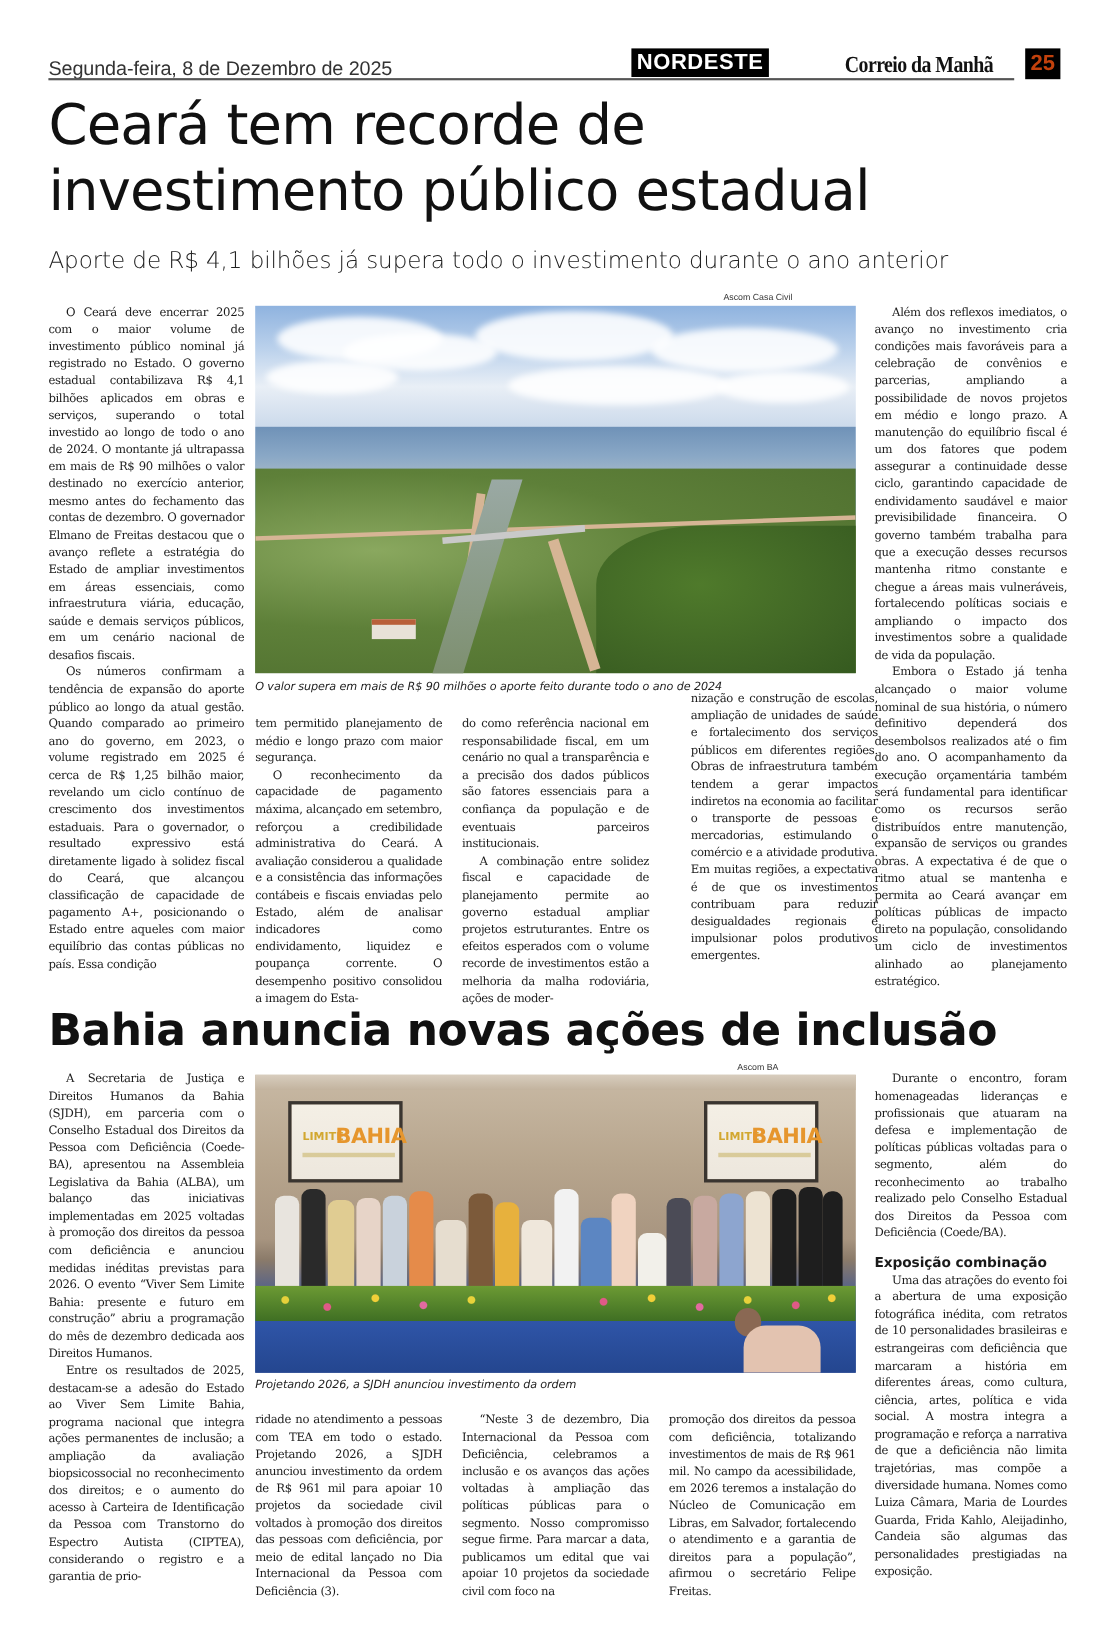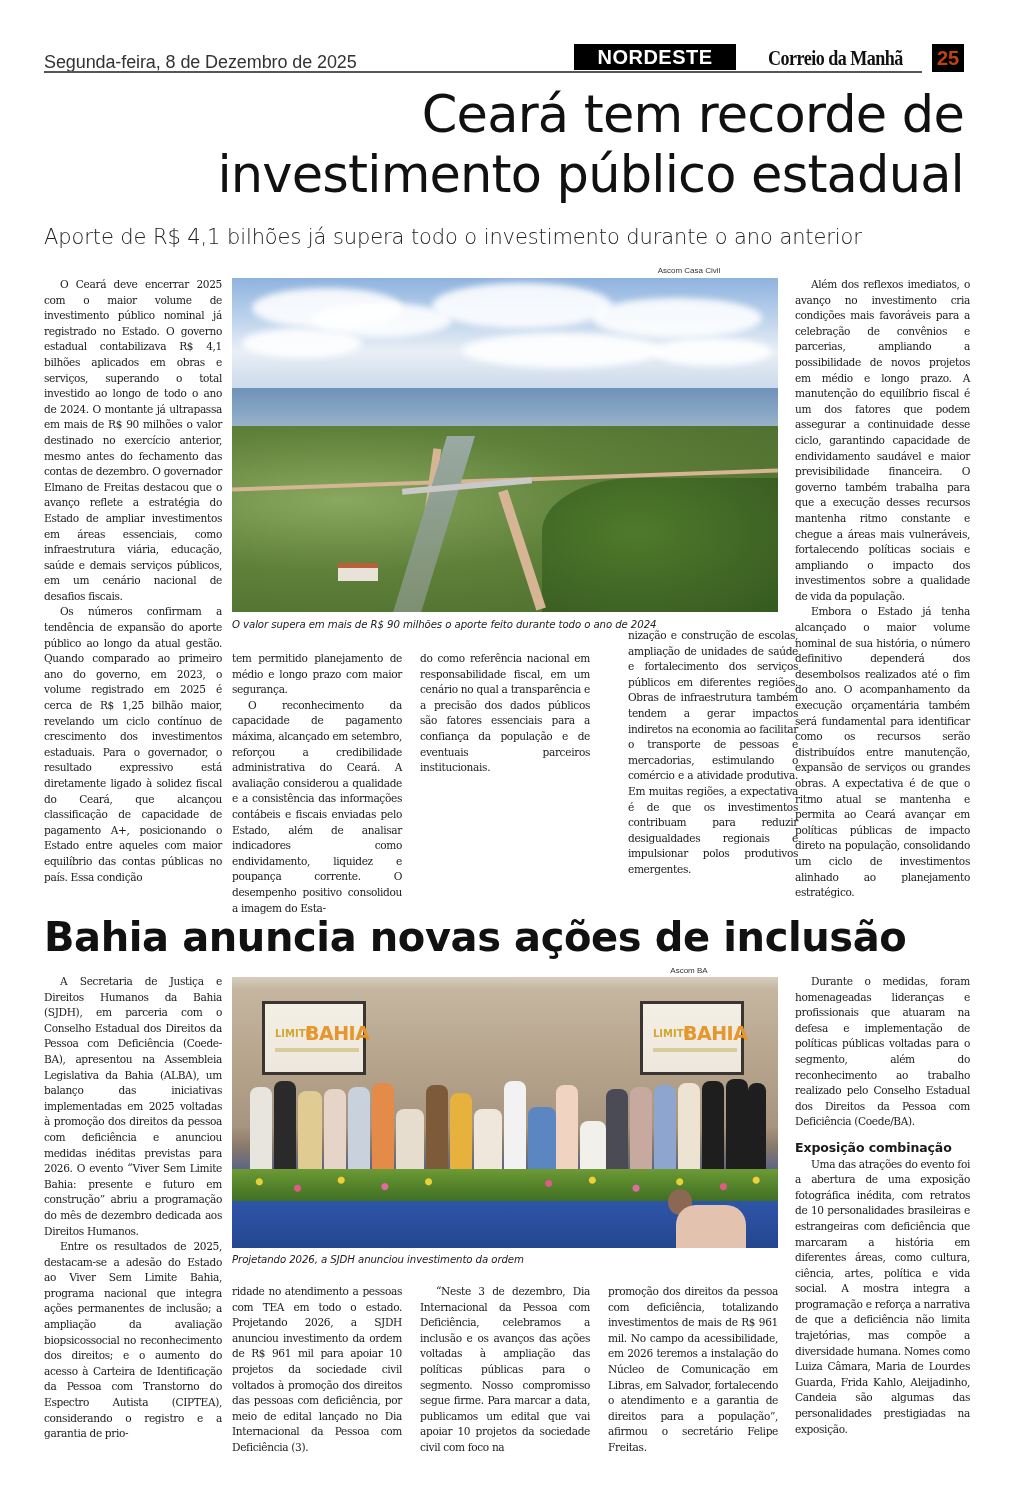--- a/index.html
+++ b/index.html
@@ -3,26 +3,26 @@
 <meta charset="utf-8">
 <style>
   * { box-sizing: border-box; margin: 0; padding: 0; }
   html, body { width: 1010px; height: 1488px; background: #ffffff; overflow: hidden; }
   body { position: relative; color: #111; font-family: "DejaVu Serif", serif; }
 
   
   .header { position: absolute; left: 44px; top: 44px; width: 922px; height: 28px; }
   .header .date { position: absolute; left: 0; top: 8px; font-family: "Liberation Sans", sans-serif; font-size: 18px; color: #333; letter-spacing: -0.1px; }
   .header .rule { position: absolute; left: 0; top: 27px; width: 878px; height: 2px; background: #555; }
-  .header .section { position: absolute; left: 530px; top: 0; width: 162px; height: 26px; background: #000; color: #fff; font-family: "Liberation Sans", sans-serif; font-size: 20px; font-weight: bold; text-align: center; line-height: 26px; letter-spacing: 0.5px; }
+  .header .section { position: absolute; left: 530px; top: 0; width: 125px; height: 26px; background: #000; color: #fff; font-family: "Liberation Sans", sans-serif; font-size: 20px; font-weight: bold; text-align: center; line-height: 26px; letter-spacing: 0.5px; }
   .header .brand { position: absolute; left: 724px; top: 2px; font-family: "Liberation Serif", serif; font-size: 21px; font-weight: bold; color: #111; letter-spacing: -0.6px; transform: scaleX(0.86); transform-origin: left center; white-space: nowrap; }
   .header .page-num { position: absolute; left: 888px; top: 0; width: 32px; height: 28px; background: #000; color: #c2410c; font-family: "Liberation Sans", sans-serif; font-weight: bold; font-size: 20px; text-align: center; line-height: 28px; }
 
   
-  .headline { position: absolute; left: 44px; top: 85px; width: 920px; font-family: "DejaVu Sans", sans-serif; font-size: 51px; line-height: 60px; font-weight: 500; letter-spacing: -0.8px; color: #111; text-align: right; }
+  .headline { position: absolute; left: 44px; top: 85px; width: 920px; font-family: "DejaVu Sans", sans-serif; font-size: 51px; line-height: 60px; font-weight: 500; letter-spacing: -0.8px; color: #111; }
   .subhead { position: absolute; left: 44px; top: 225px; width: 920px; font-family: "DejaVu Sans", sans-serif; font-size: 21px; color: #222; letter-spacing: -0.1px; font-weight: 300; }
   .headline2 { position: absolute; left: 44px; top: 912px; width: 920px; font-family: "DejaVu Sans", sans-serif; font-size: 40px; line-height: 50px; color: #111; letter-spacing: -0.4px; }
 
   
   .col { position: absolute; font-size: 10.6px; line-height: 15.6px; text-align: justify; hyphens: auto; color: #1a1a1a; font-family: "DejaVu Serif", serif; letter-spacing: -0.35px; }
   .col p { text-indent: 16px; }
   .col p.noindent { text-indent: 0; }
   .col h4 { font-family: "DejaVu Sans", sans-serif; font-size: 12.5px; font-weight: bold; margin: 10px 0 1px; text-indent: 0; letter-spacing: -0.1px; }
   .col p + p { margin-top: 0; }
 
@@ -112,20 +112,21 @@
 </div>
 <div class="caption" style="left:232px; top:619px;">O valor supera em mais de R$ 90 milhões o aporte feito durante todo o ano de 2024</div>
 
 <div class="col" style="left:232px; top:651px; width:170px;">
   <p class="noindent">tem permitido planejamento de médio e longo prazo com maior segurança.</p>
   <p>O reconhecimento da capacidade de pagamento máxima, alcançado em setembro, reforçou a credibilidade administrativa do Ceará. A avaliação considerou a qualidade e a consistência das informações contábeis e fiscais enviadas pelo Estado, além de analisar indicadores como endividamento, liquidez e poupança corrente. O desempenho positivo consolidou a imagem do Esta-</p>
 </div>
 
 <div class="col" style="left:420px; top:651px; width:170px;">
   <p class="noindent">do como referência nacional em responsabilidade fiscal, em um cenário no qual a transparência e a precisão dos dados públicos são fatores essenciais para a confiança da população e de eventuais parceiros institucionais.</p>
+  <p>A combinação entre solidez fiscal e capacidade de planejamento permite ao governo estadual ampliar projetos estruturantes. Entre os efeitos esperados com o volume recorde de investimentos estão a melhoria da malha rodoviária, ações de moder-</p>
 </div>
 
 <div class="col" style="left:608px; top:628px; width:170px;margin-left:20px;">
   <p class="noindent">nização e construção de escolas, ampliação de unidades de saúde e fortalecimento dos serviços públicos em diferentes regiões. Obras de infraestrutura também tendem a gerar impactos indiretos na economia ao facilitar o transporte de pessoas e mercadorias, estimulando o comércio e a atividade produtiva. Em muitas regiões, a expectativa é de que os investimentos contribuam para reduzir desigualdades regionais e impulsionar polos produtivos emergentes.</p>
 </div>
 
 <div class="col" style="left:795px; top:277px; width:175px;">
   <p>Além dos reflexos imediatos, o avanço no investimento cria condições mais favoráveis para a celebração de convênios e parcerias, ampliando a possibilidade de novos projetos em médio e longo prazo. A manutenção do equilíbrio fiscal é um dos fatores que podem assegurar a continuidade desse ciclo, garantindo capacidade de endividamento saudável e maior previsibilidade financeira. O governo também trabalha para que a execução desses recursos mantenha ritmo constante e chegue a áreas mais vulneráveis, fortalecendo políticas sociais e ampliando o impacto dos investimentos sobre a qualidade de vida da população.</p>
   <p>Embora o Estado já tenha alcançado o maior volume nominal de sua história, o número definitivo dependerá dos desembolsos realizados até o fim do ano. O acompanhamento da execução orçamentária também será fundamental para identificar como os recursos serão distribuídos entre manutenção, expansão de serviços ou grandes obras. A expectativa é de que o ritmo atual se mantenha e permita ao Ceará avançar em políticas públicas de impacto direto na população, consolidando um ciclo de investimentos alinhado ao planejamento estratégico.</p>
 </div>
@@ -183,16 +184,16 @@
 <div class="col" style="left:232px; top:1284px; width:170px;">
   <p class="noindent">ridade no atendimento a pessoas com TEA em todo o estado. Projetando 2026, a SJDH anunciou investimento da ordem de R$ 961 mil para apoiar 10 projetos da sociedade civil voltados à promoção dos direitos das pessoas com deficiência, por meio de edital lançado no Dia Internacional da Pessoa com Deficiência (3).</p>
 </div>
 <div class="col" style="left:420px; top:1284px; width:170px;">
   <p>“Neste 3 de dezembro, Dia Internacional da Pessoa com Deficiência, celebramos a inclusão e os avanços das ações voltadas à ampliação das políticas públicas para o segmento. Nosso compromisso segue firme. Para marcar a data, publicamos um edital que vai apoiar 10 projetos da sociedade civil com foco na</p>
 </div>
 <div class="col" style="left:608px; top:1284px; width:170px;">
   <p class="noindent">promoção dos direitos da pessoa com deficiência, totalizando investimentos de mais de R$ 961 mil. No campo da acessibilidade, em 2026 teremos a instalação do Núcleo de Comunicação em Libras, em Salvador, fortalecendo o atendimento e a garantia de direitos para a população”, afirmou o secretário Felipe Freitas.</p>
 </div>
 <div class="col" style="left:795px; top:974px; width:175px;">
-  <p>Durante o medidas, foram homenageadas lideranças e profissionais que atuaram na defesa e implementação de políticas públicas voltadas para o segmento, além do reconhecimento ao trabalho realizado pelo Conselho Estadual dos Direitos da Pessoa com Deficiência (Coede/BA).</p>
+  <p>Durante o encontro, foram homenageadas lideranças e profissionais que atuaram na defesa e implementação de políticas públicas voltadas para o segmento, além do reconhecimento ao trabalho realizado pelo Conselho Estadual dos Direitos da Pessoa com Deficiência (Coede/BA).</p>
   <h4>Exposição combinação</h4>
   <p>Uma das atrações do evento foi a abertura de uma exposição fotográfica inédita, com retratos de 10 personalidades brasileiras e estrangeiras com deficiência que marcaram a história em diferentes áreas, como cultura, ciência, artes, política e vida social. A mostra integra a programação e reforça a narrativa de que a deficiência não limita trajetórias, mas compõe a diversidade humana. Nomes como Luiza Câmara, Maria de Lourdes Guarda, Frida Kahlo, Aleijadinho, Candeia são algumas das personalidades prestigiadas na exposição.</p>
 </div>
 
 </body></html>

